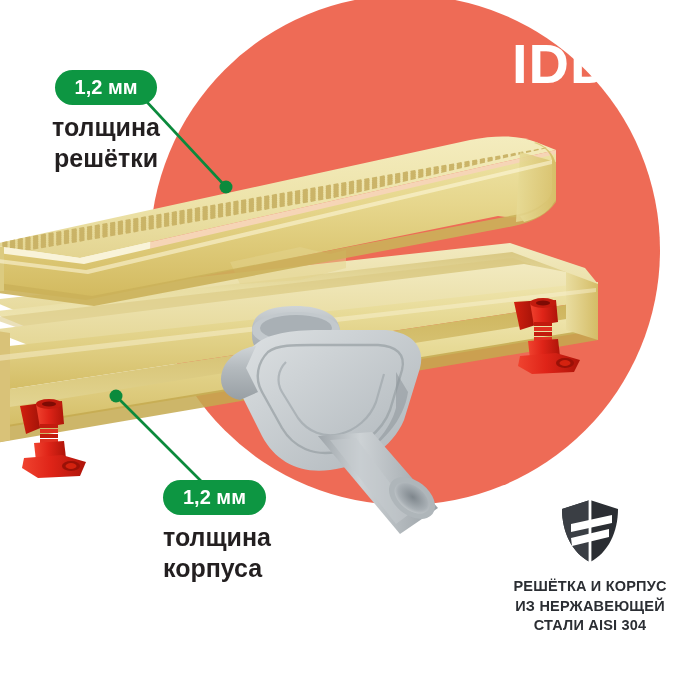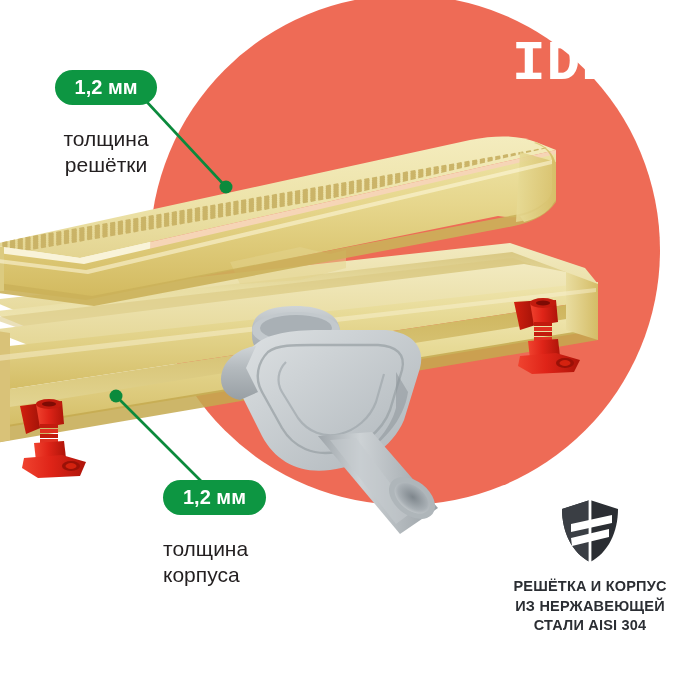--- a/index.html
+++ b/index.html
@@ -20,21 +20,21 @@
 
   
   #brand-logo{
     position:absolute;
     left:512px; top:36px;
     color:#ffffff;
     font-size:56px;
     font-weight:bold;
     letter-spacing:1px;
     line-height:1;
-    font-family:Liberation Mono, monospace;
+    font-family:Liberation Sans, sans-serif;
     user-select:none;
   }
   #brand-logo .reg{
     position:absolute;
     top:2px; right:-18px;
     font-size:15px;
     font-weight:normal;
     line-height:1;
   }
 
@@ -45,24 +45,24 @@
     background:#0D9642;
     color:#ffffff;
     font-size:20px;
     font-weight:bold;
     padding:6px 20px 7px 20px;
     border-radius:20px;
     line-height:1.1;
     white-space:nowrap;
   }
   .callout-caption{
-    margin-top:21px;
+    margin-top:7px;
     color:#231F20;
-    font-size:21px;
-    font-weight:normal;
+    font-size:25px;
+    font-weight:bold;
     line-height:1.25;
     white-space:pre-line;
   }
   #callout-grate{ left:46px; top:70px; text-align:center; width:120px;}
   #callout-body { left:163px; top:480px; text-align:left; width:126px;}
 
   
   #steel-badge{
     position:absolute;
     left:498px; top:498px;

